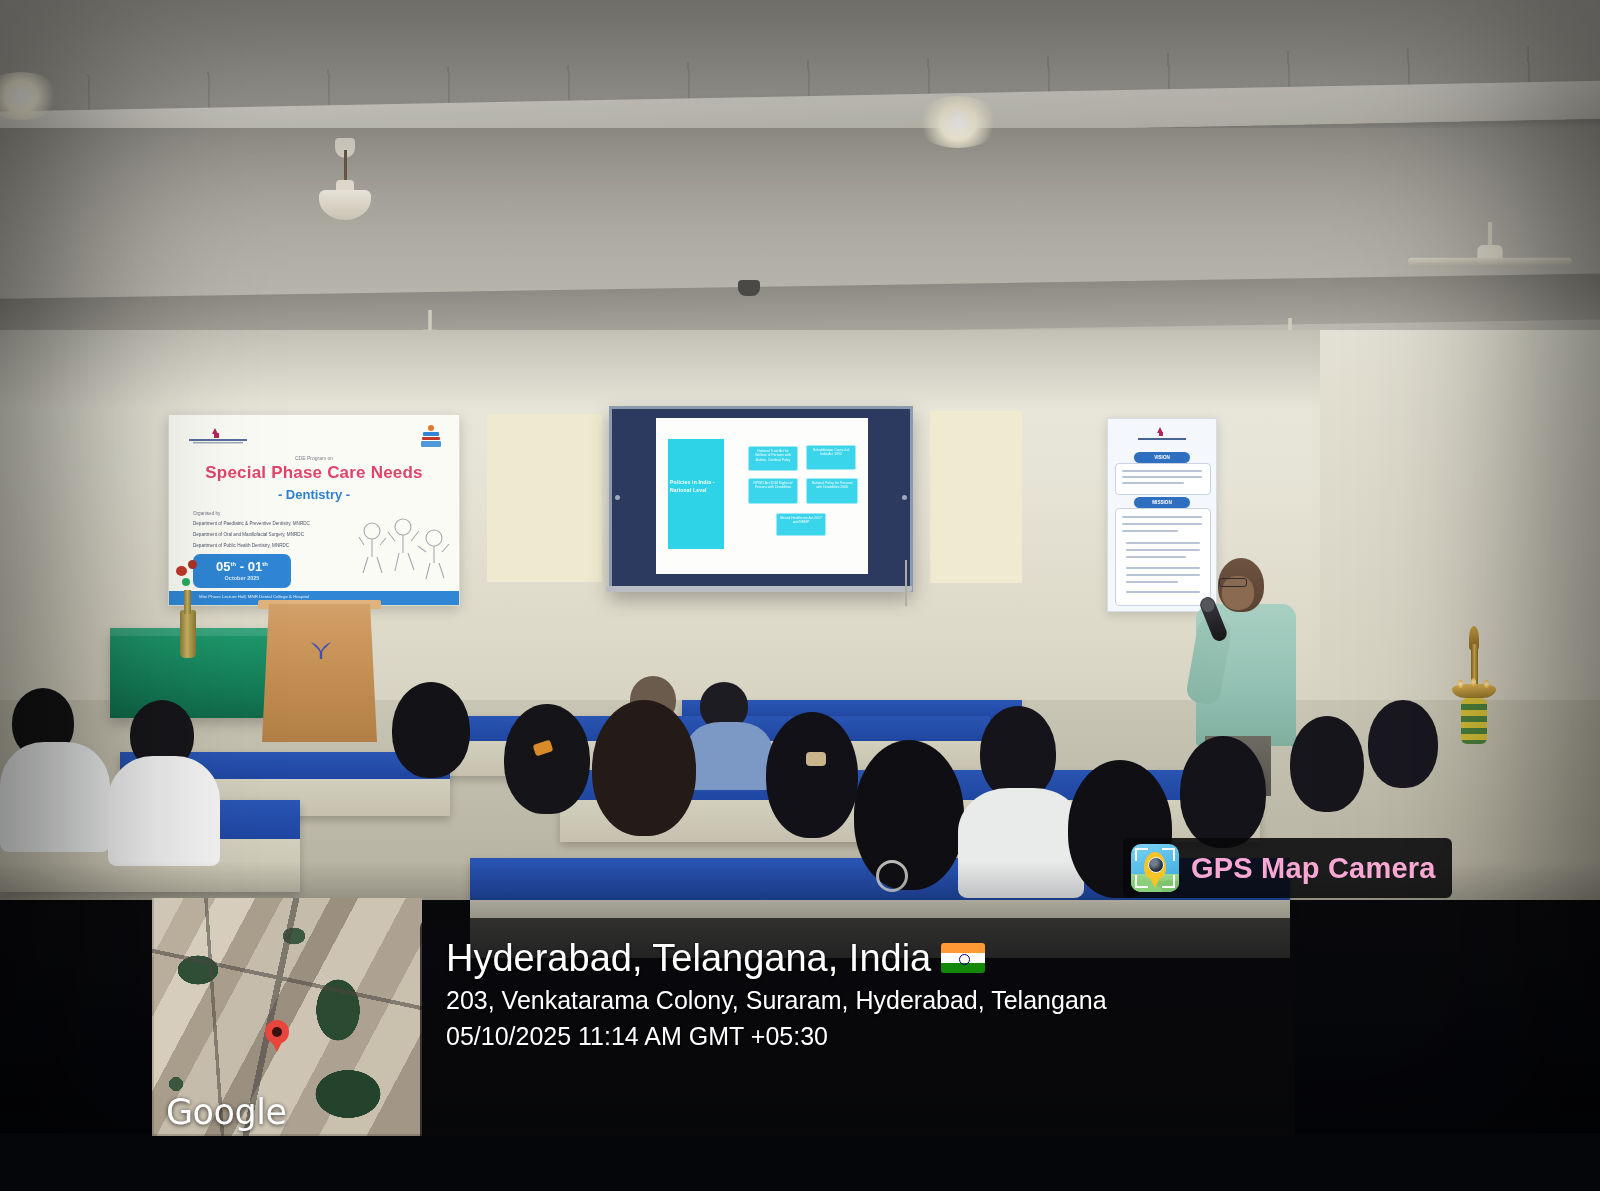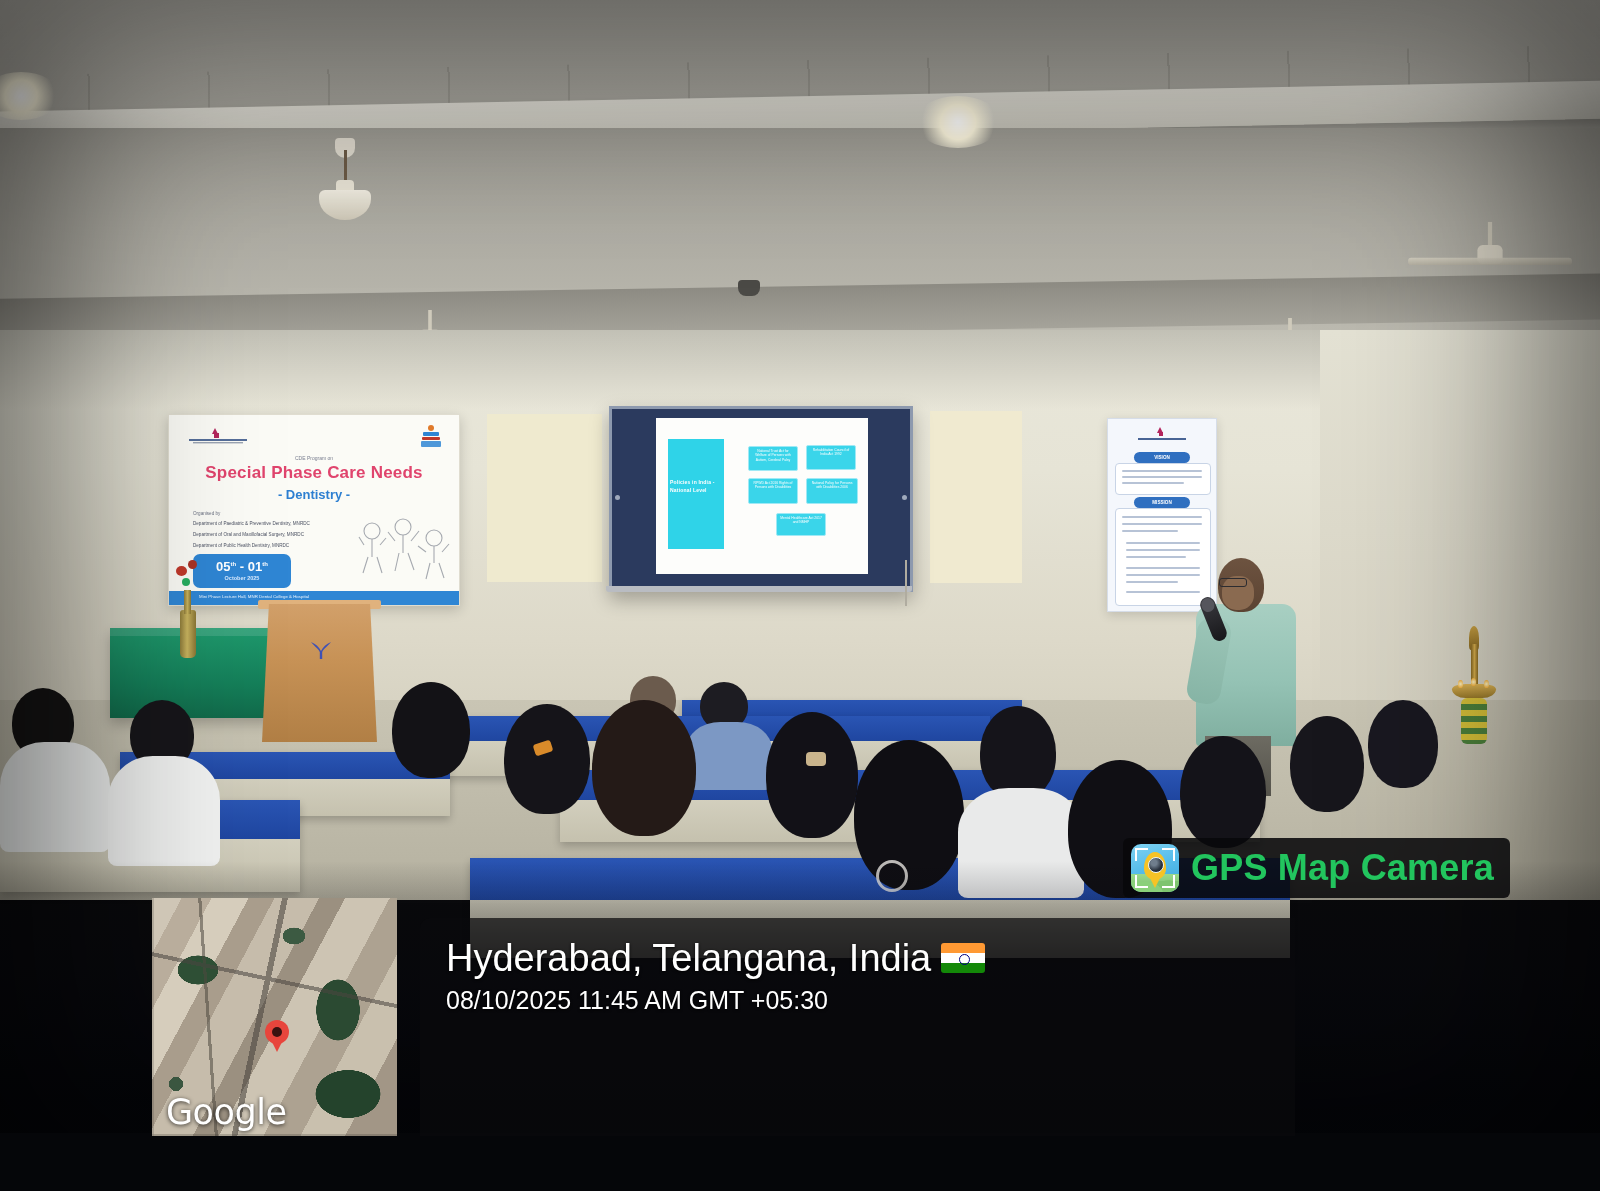--- a/index.html
+++ b/index.html
@@ -176,34 +176,34 @@
     background:#f7c325;border-radius:50% 50% 50% 50%/58% 58% 42% 42%;}
   .gps-badge .ico .pin:after{content:"";position:absolute;left:50%;bottom:-8px;margin-left:-5px;
     border-left:5px solid transparent;border-right:5px solid transparent;border-top:10px solid #f7c325;}
   .gps-badge .ico .lens{position:absolute;left:50%;top:13px;margin-left:-7px;width:14px;height:14px;border-radius:50%;
     background:radial-gradient(circle at 36% 34%,#6f7d8c 0 22%,#2b3440 60%,#161d26 100%);border:1px solid #e9f3fb;}
   .gps-badge .ico .br{position:absolute;width:11px;height:11px;border:2px solid #fff;}
   .gps-badge .ico .br-tl{left:4px;top:4px;border-right:0;border-bottom:0;}
   .gps-badge .ico .br-tr{right:4px;top:4px;border-left:0;border-bottom:0;}
   .gps-badge .ico .br-bl{left:4px;bottom:4px;border-right:0;border-top:0;}
   .gps-badge .ico .br-br{right:4px;bottom:4px;border-left:0;border-top:0;}
-  .gps-badge .bname{color:#22c55e;font-size:36px;font-weight:700;letter-spacing:.2px;white-space:nowrap;}
+  .gps-badge .bname{color:#f9a8d4;font-size:29px;font-weight:700;letter-spacing:.2px;white-space:nowrap;}
 
   .info-panel{position:absolute;left:420px;top:918px;width:875px;height:218px;
     background:rgba(10,10,12,.72);border-radius:10px 0 0 0;}
   .info-inner{position:absolute;left:26px;top:16px;right:10px;}
   .loc-title{color:#fff;font-size:38px;font-weight:400;line-height:48px;white-space:nowrap;
     text-shadow:0 1px 3px rgba(0,0,0,.9);display:flex;align-items:center;gap:10px;}
   .flag{display:inline-block;width:44px;height:30px;border-radius:3px;position:relative;overflow:hidden;
     background:linear-gradient(180deg,#ff9933 0 33.3%,#ffffff 33.3% 66.6%,#138808 66.6% 100%);vertical-align:middle;}
   .flag:after{content:"";position:absolute;left:50%;top:50%;width:9px;height:9px;margin:-4.5px 0 0 -4.5px;
     border:1.5px solid #000080;border-radius:50%;}
   .info-line{color:#fff;font-size:25px;line-height:36px;white-space:nowrap;text-shadow:0 1px 3px rgba(0,0,0,.9);}
 
-  .map-thumb{position:absolute;left:152px;top:898px;width:245px;height:238px;overflow:hidden;
+  .map-thumb{position:absolute;left:152px;top:898px;width:270px;height:238px;overflow:hidden;
     background:#6b6b5c;}
   .map-thumb .sat{position:absolute;inset:0;
     background:
       radial-gradient(ellipse 46px 34px at 196px 196px,#24432c 0 70%,transparent 71%),
       radial-gradient(ellipse 30px 42px at 186px 112px,#2b4a32 0 72%,transparent 73%),
       radial-gradient(ellipse 28px 20px at 46px 72px,#2e4f35 0 72%,transparent 73%),
       radial-gradient(ellipse 16px 12px at 142px 38px,#3c5a42 0 70%,transparent 71%),
       radial-gradient(ellipse 10px 10px at 24px 186px,#3a5640 0 70%,transparent 71%),
       linear-gradient(118deg,#cfc6b6 0 8%,#b9ad9c 8% 16%,#d6cdbc 16% 26%,#a99d8c 26% 33%,#c6bcab 33% 45%,#9b9080 45% 52%,#cdc4b3 52% 64%,#ada291 64% 74%,#c9c0ae 74% 86%,#a29686 86% 100%);}
   .map-thumb .roads{position:absolute;inset:0;opacity:.55;
@@ -499,17 +499,18 @@
     </div>
     <div class="gwm">Google</div>
   </div>
 
   <div class="info-panel">
     <div class="info-inner">
       <div class="loc-title">
         <span>Hyderabad, Telangana, India</span>
         <span class="flag"></span>
       </div>
-      <div class="info-line">08/10/2025 11:45 AM GMT +05:30</div>
+      <div class="info-line">203, Venkatarama Colony, Suraram, Hyderabad, Telangana</div>
+      <div class="info-line">05/10/2025 11:14 AM GMT +05:30</div>
     </div>
   </div>
 
 </div>
 
 </body></html>

